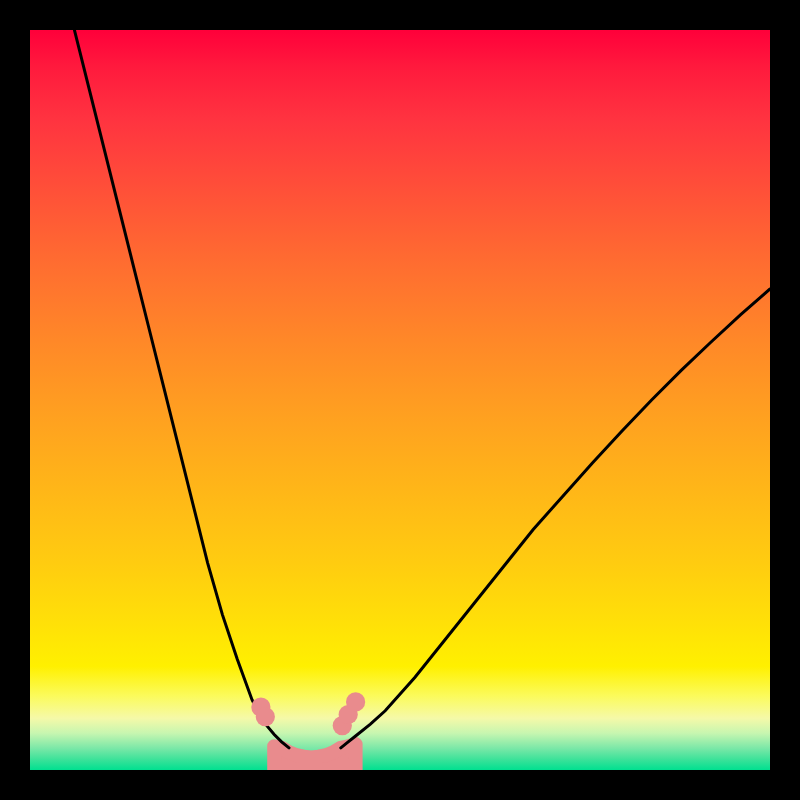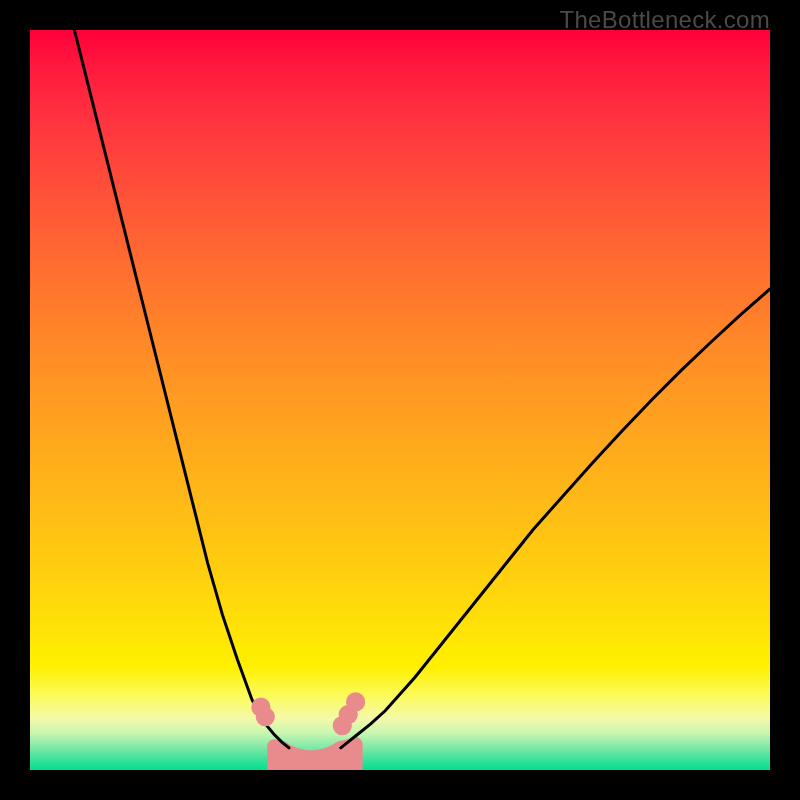--- a/index.html
+++ b/index.html
@@ -67,14 +67,13 @@
         <path d="M244.20 716.32 L251.60 717.80 L259.00 722.24 L266.40 725.20 L273.80 726.68 L281.20 727.42 L288.60 726.68 L296.00 725.20 L303.40 722.24 L310.80 717.80 L318.20 716.32 L325.60 714.10 L 325.60 740.00 L 244.20 740.00 Z" fill="#e98b8d" stroke="#e98b8d" stroke-width="14" stroke-linejoin="round" stroke-linecap="round"></path>
         <path d="M44.40 0.00 L59.20 59.20 L74.00 118.40 L88.80 177.60 L103.60 236.80 L118.40 296.00 L133.20 355.20 L148.00 414.40 L162.80 473.60 L177.60 532.80 L192.40 584.60 L207.20 629.00 L222.00 669.70 L229.40 684.50 L236.80 695.60 L244.20 704.48 L251.60 711.88 L259.00 717.80 " fill="none" stroke="#000000" stroke-width="3" stroke-linecap="round"></path>
         <path d="M310.80 717.80 L318.20 711.88 L325.60 705.96 L340.40 694.12 L355.20 680.80 L384.80 647.50 L414.40 610.50 L444.00 573.50 L473.60 536.50 L503.20 499.50 L532.80 466.20 L562.40 432.90 L592.00 401.08 L621.60 370.00 L651.20 340.40 L680.80 312.28 L710.40 284.90 L740.00 259.00 " fill="none" stroke="#000000" stroke-width="3" stroke-linecap="round"></path>
         <circle cx="230.88" cy="677.10" r="9.62" fill="#e98b8d"></circle>
         <circle cx="235.32" cy="686.72" r="9.62" fill="#e98b8d"></circle>
         <circle cx="312.28" cy="695.60" r="9.62" fill="#e98b8d"></circle>
         <circle cx="318.20" cy="684.50" r="9.62" fill="#e98b8d"></circle>
         <circle cx="325.60" cy="671.92" r="9.62" fill="#e98b8d"></circle>
       </svg>
   </div>
-  <div class="watermark">TheBottleneck.com</div>
 </div>
 
 </body></html>

